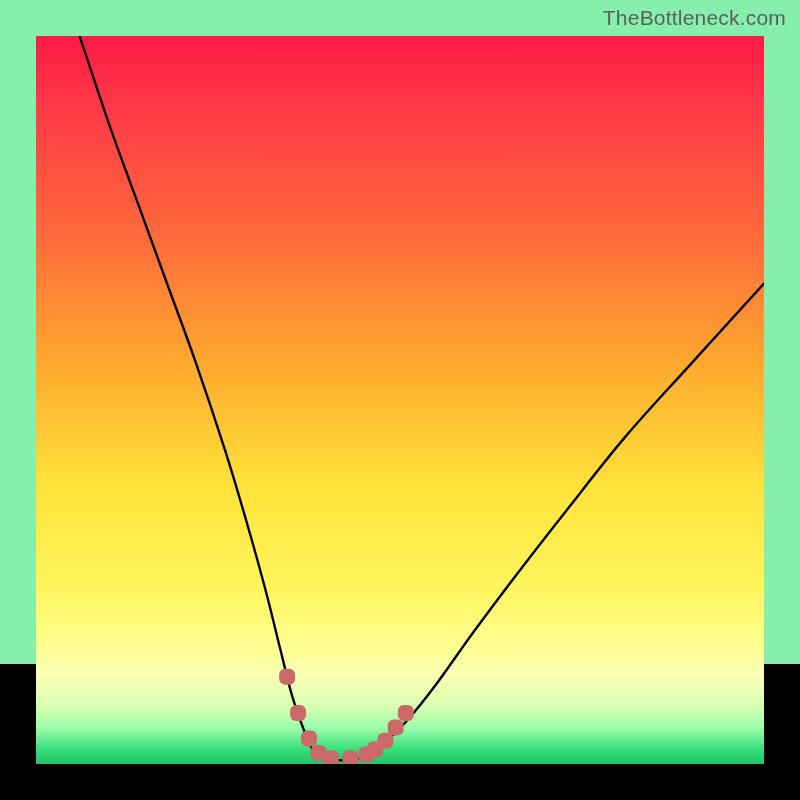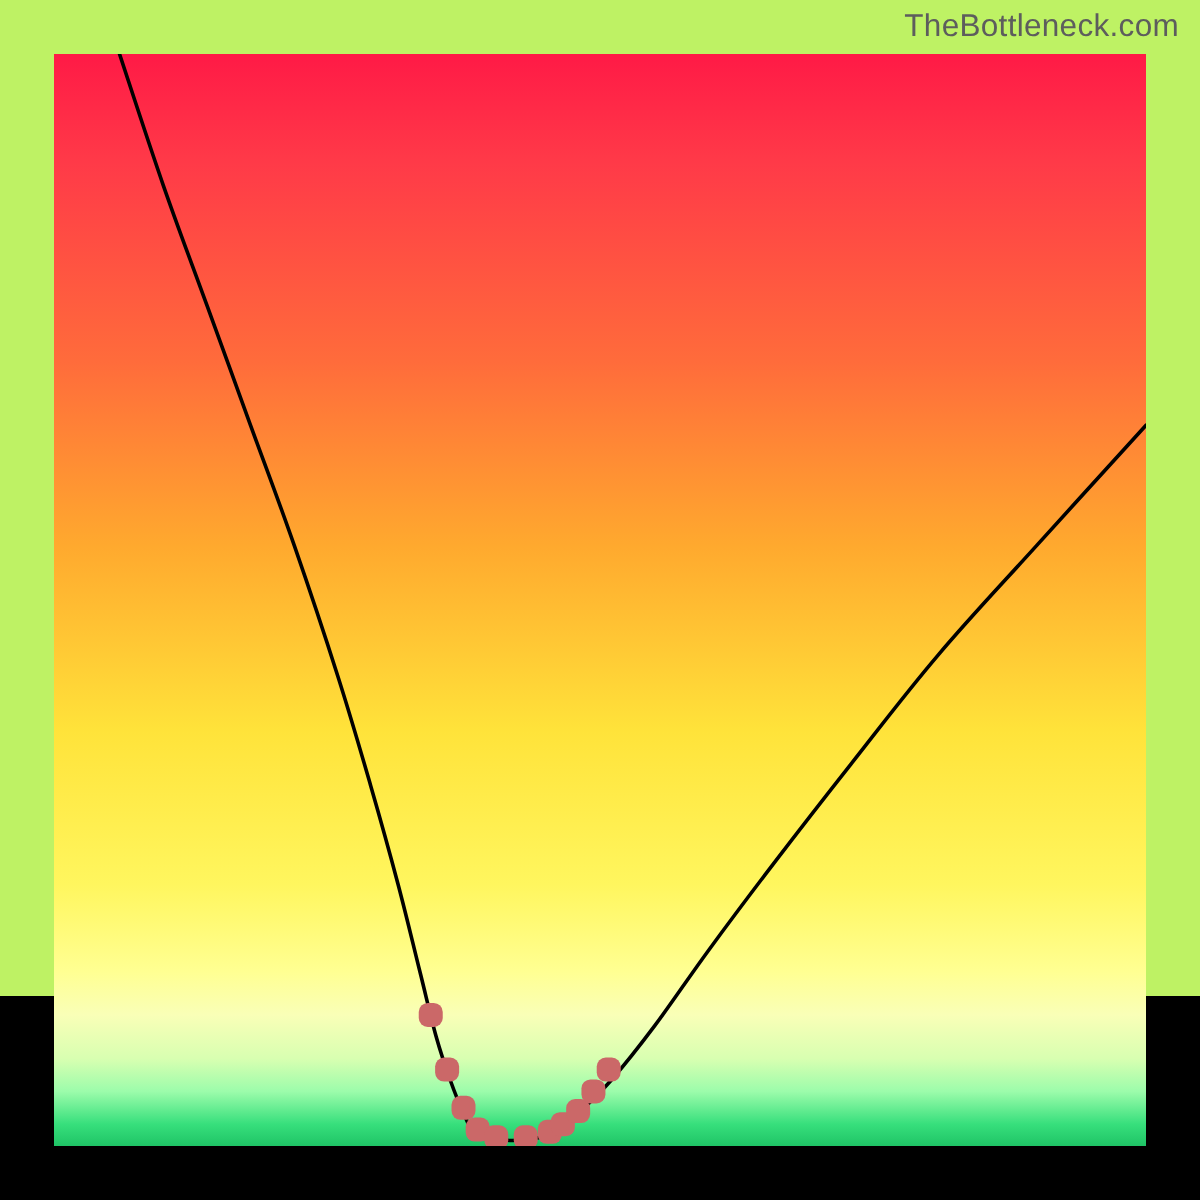--- a/index.html
+++ b/index.html
@@ -9,21 +9,21 @@
     height: 800px;
     background: #000;
     overflow: hidden;
     font-family: Arial, Helvetica, sans-serif;
   }
   .frame {
     position: absolute;
     top: 0; left: 0;
     width: 800px;
     height: 664px;
-    background: #bef264;
+    background: #86efac;
     text-decoration: underline;
   }
   .plot-area {
     position: absolute;
     top: 36px;
     left: 36px;
     width: 728px;
     height: 728px;
     
     background: linear-gradient(to bottom,

